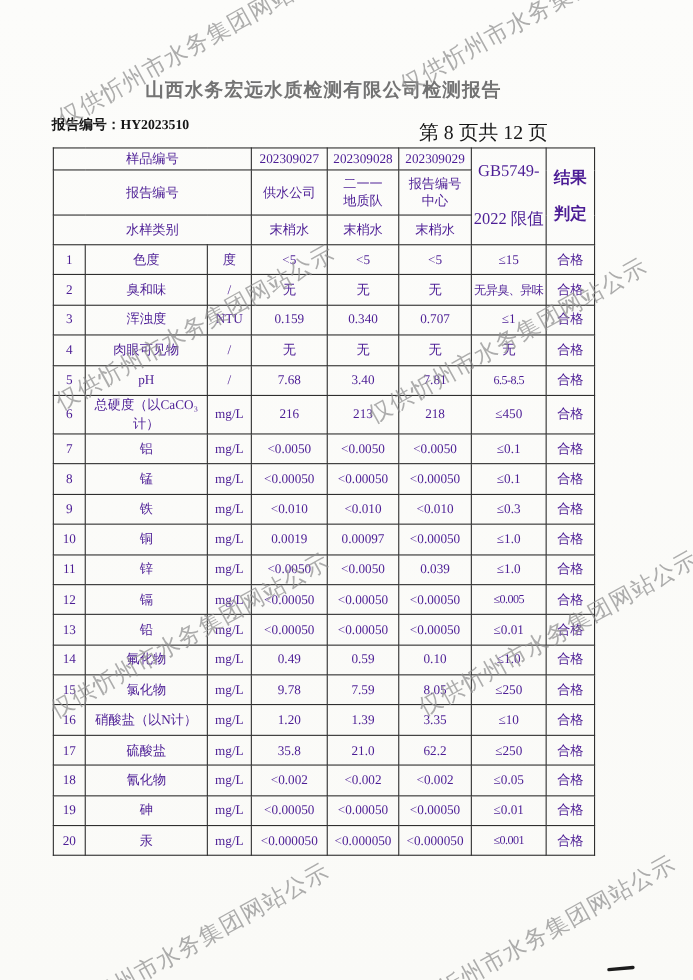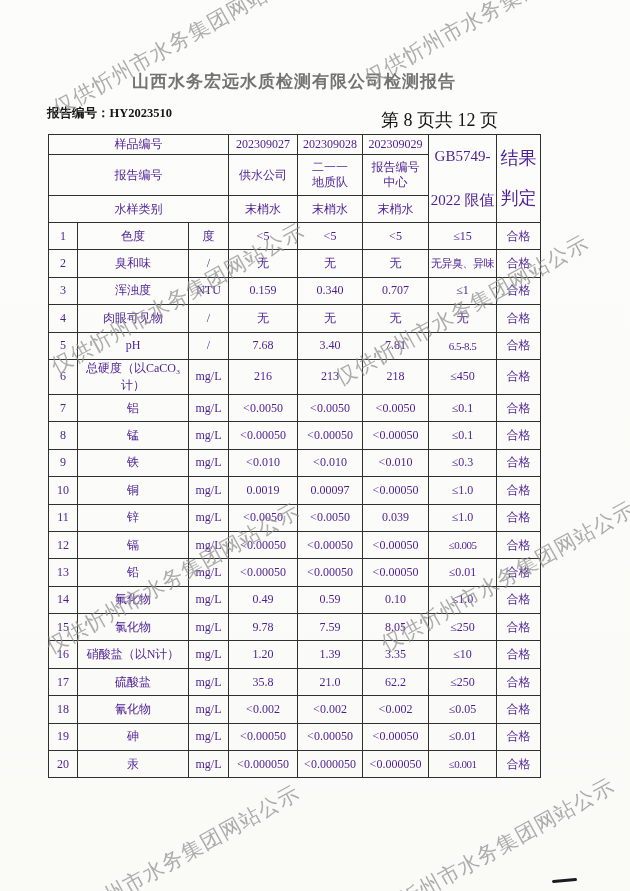--- a/index.html
+++ b/index.html
@@ -44,21 +44,21 @@
   }
   table.report td{
     border:1px solid #2f2f2f;text-align:center;vertical-align:middle;
     padding:0 1px;overflow:hidden;
   }
   tr.hA td{height:19px;}
   tr.hB td{height:39px;}
   tr.hC td{height:25px;}
   .pre{white-space:pre-line;line-height:1.25;}
   td.limit-head{white-space:pre-line;line-height:2.9;font-size:15px;font-family:Liberation Serif, serif;}
-  td.verdict-head{white-space:pre-line;line-height:2.2;font-size:18px;}
+  td.verdict-head{white-space:pre-line;line-height:2.2;font-size:15px;font-weight:bold;}
   tbody.results td{height:26.4px;}
   td.name-cell{text-align:left;padding-left:7px;}
   td.small{font-size:11px;letter-spacing:-0.5px;font-family:Liberation Serif, serif;}
   
   .scan-mark{
     position:absolute;left:552px;top:879px;width:25px;height:3px;
     background:#1c1c1c;border-radius:2px;transform:rotate(-5deg);z-index:6;
   }
 </style>
 </head>

